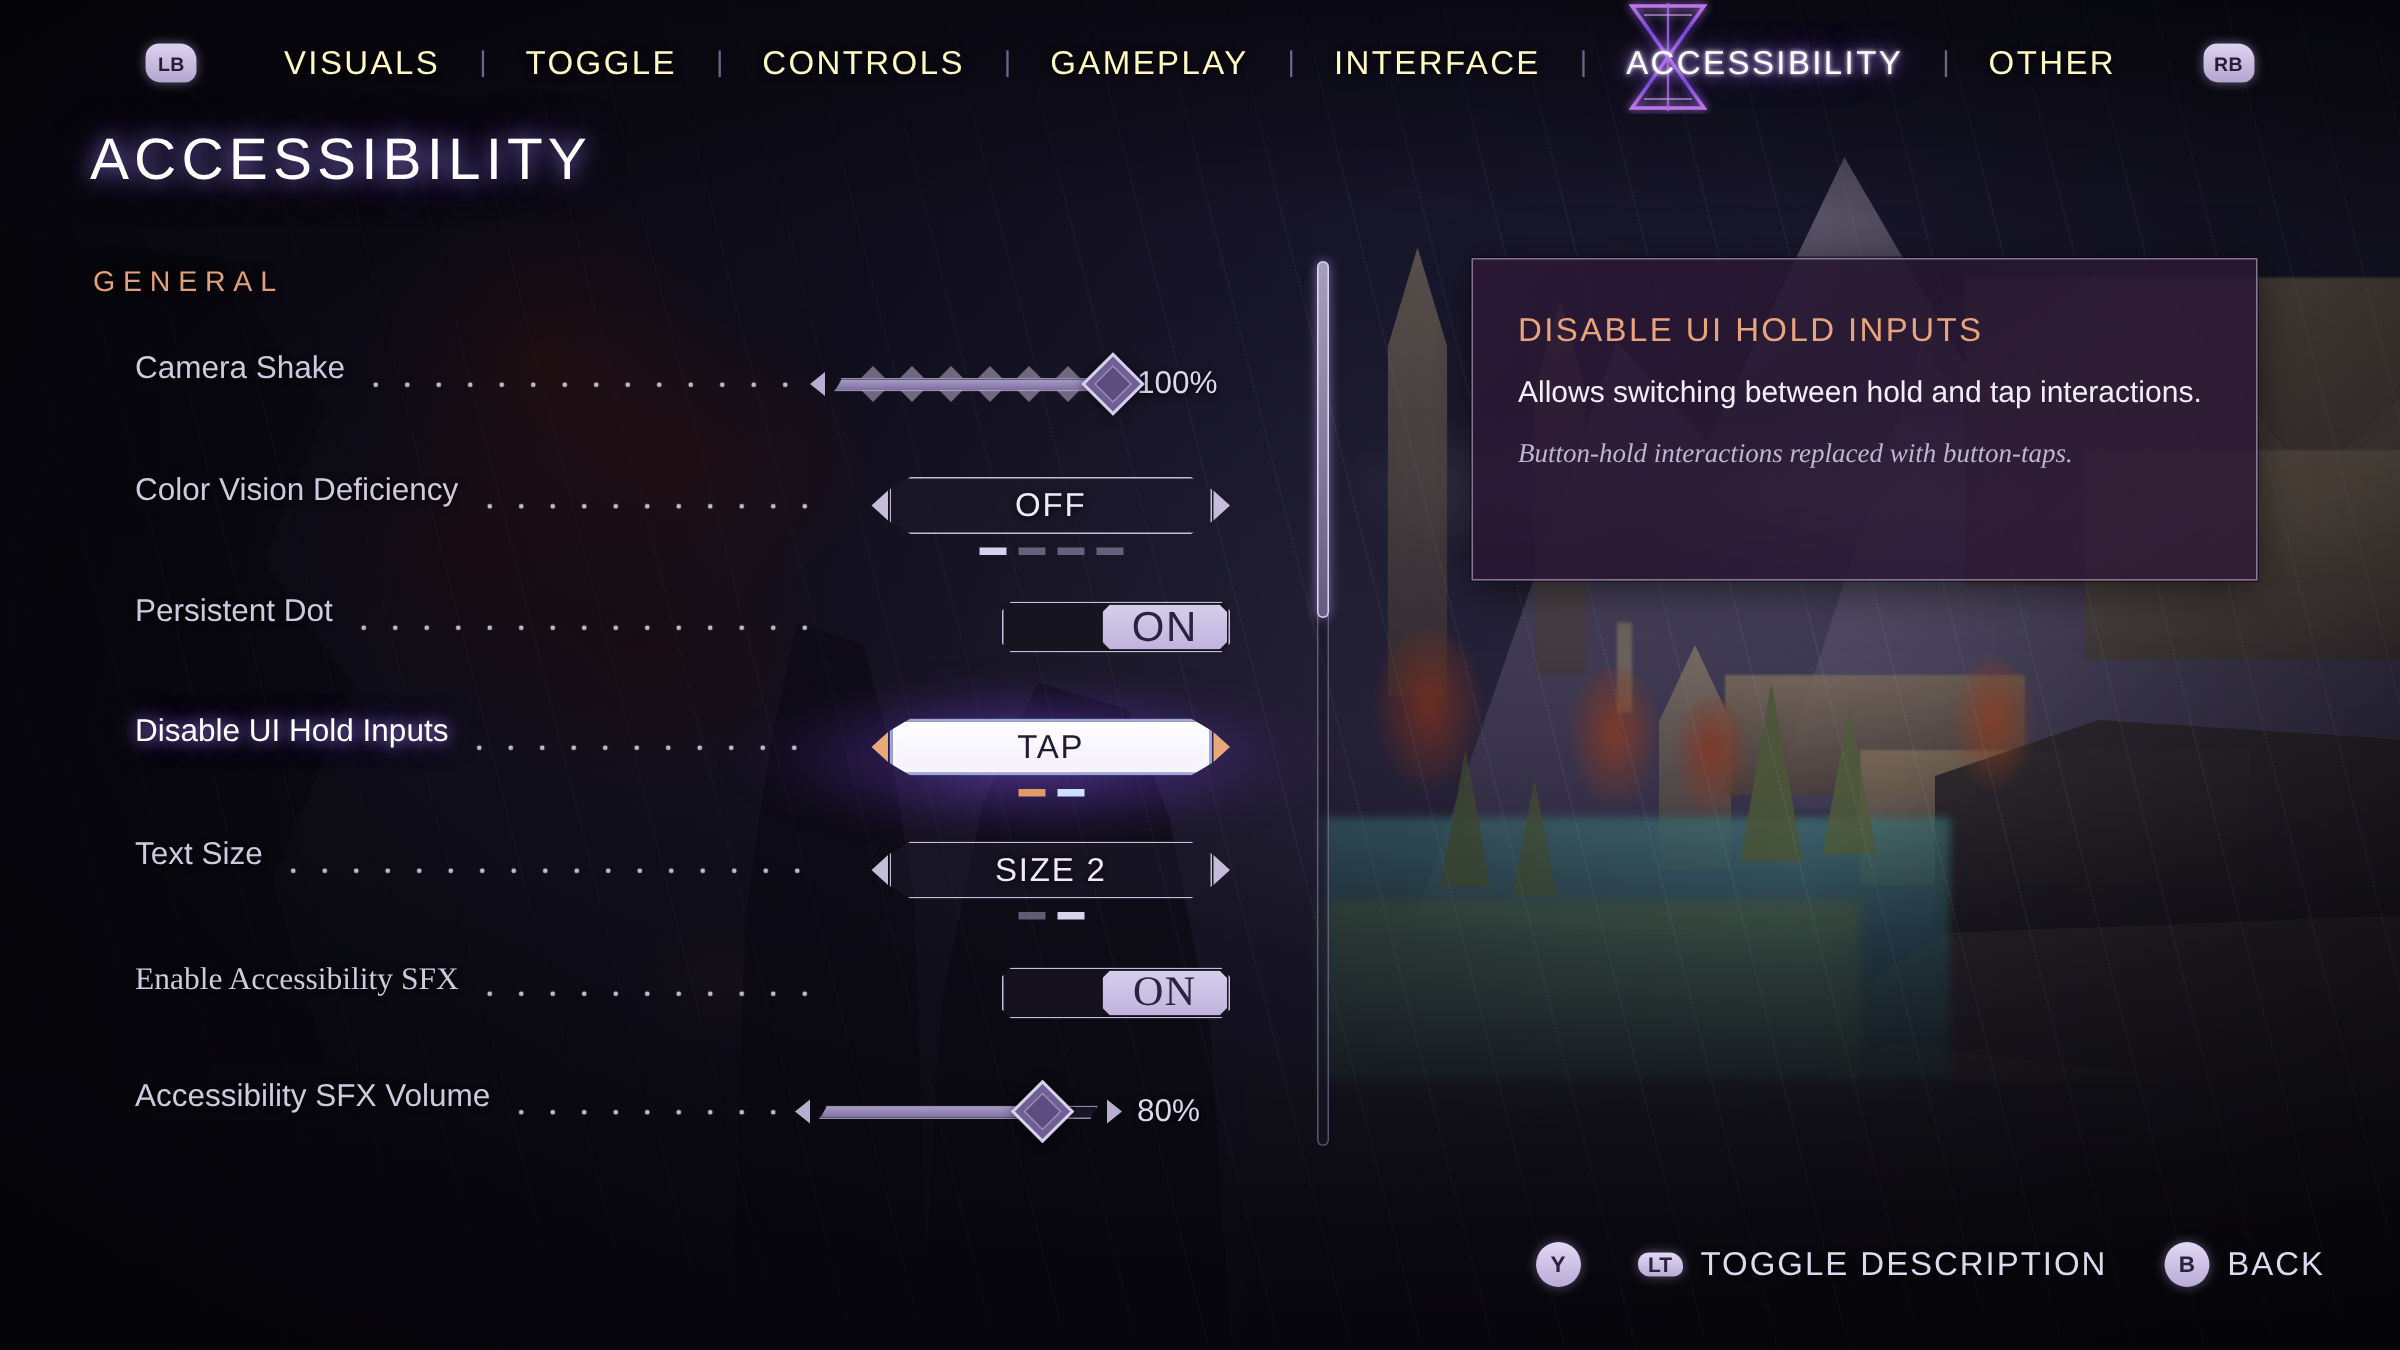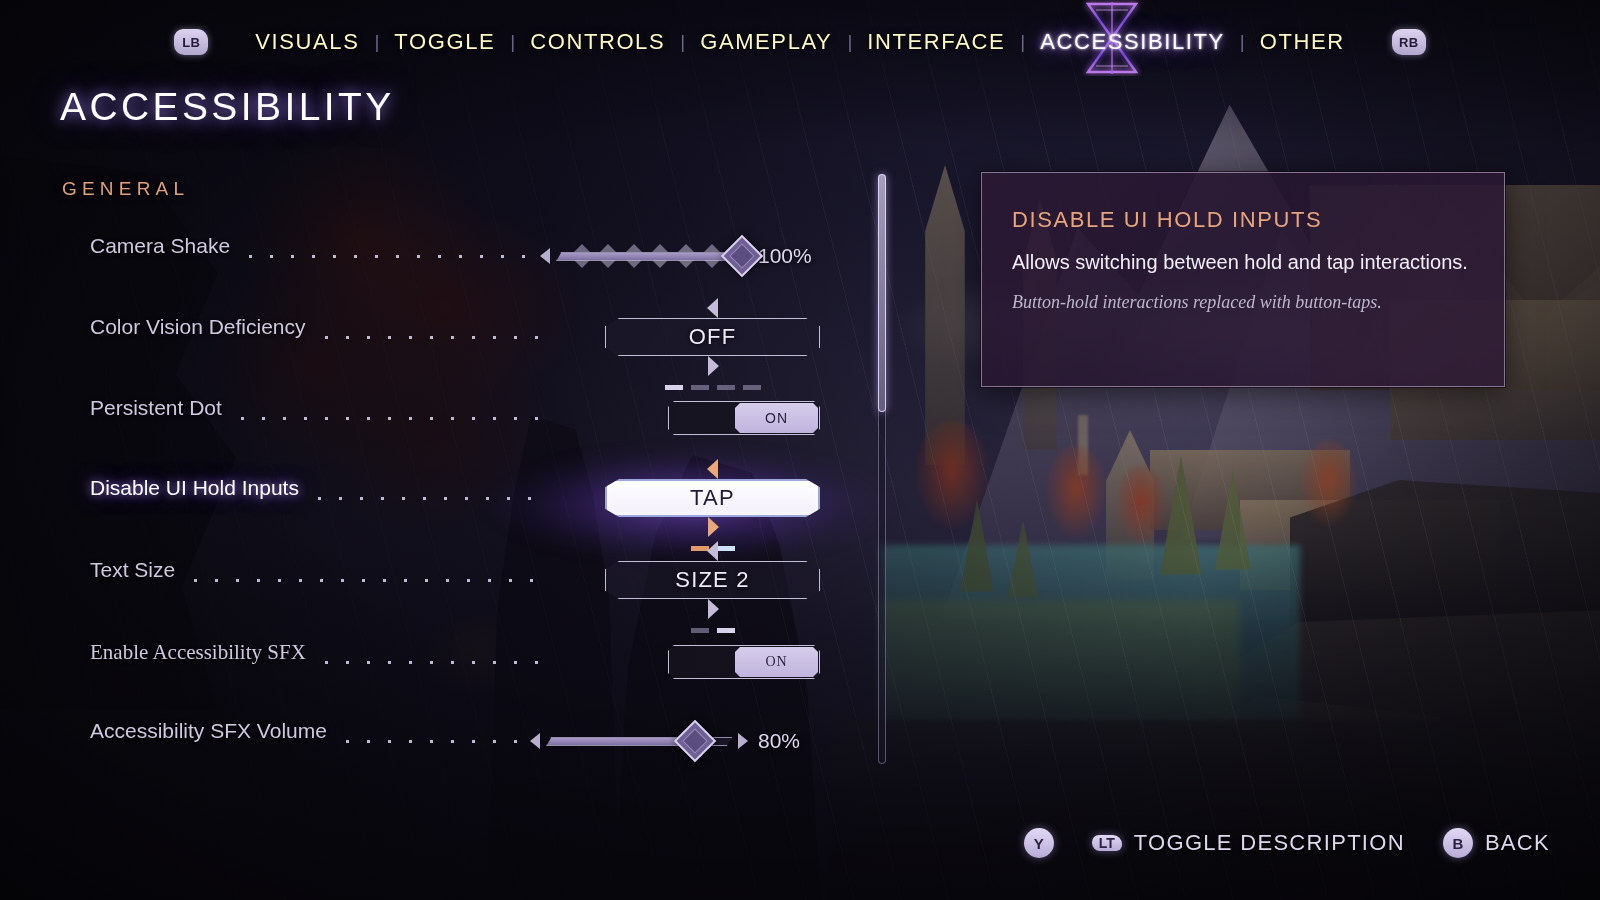--- a/index.html
+++ b/index.html
@@ -128,21 +128,21 @@
       linear-gradient(180deg, rgba(10,9,20,.88) 0%, rgba(10,9,20,.18) 16%, rgba(10,9,20,.10) 60%, rgba(6,5,10,.78) 100%);
   }
   .vig {
     position:absolute; inset:0;
     background:radial-gradient(ellipse 78% 78% at 50% 46%, rgba(0,0,0,0) 40%, rgba(0,0,0,.55) 100%);
   }
 
   
   #tabbar {
     position:absolute; left:0; top:22px; width:1600px; height:40px;
-    display:flex; align-items:center; justify-content:center; gap:0;
+    display:flex; align-items:center; justify-content:center; gap:11px;
     z-index:40;
   }
   .bumper {
     display:inline-flex; align-items:center; justify-content:center;
     width:34px; height:26px;
     background:linear-gradient(180deg,#ddd3ef,#b3a6cf);
     border-radius:9px 11px 8px 10px;
     color:#241d35; font-size:13px; font-weight:bold; letter-spacing:.3px;
     box-shadow:0 0 7px rgba(190,175,230,.5);
     font-family:"Liberation Sans",sans-serif;
@@ -237,21 +237,21 @@
   .handle i {
     position:absolute; inset:4px; border:1px solid rgba(216,208,234,.5);
     background:#5c4d80; display:block;
   }
   .pct {
     width:62px; text-align:left; margin-left:16px; font-size:21px; color:#ded8ee;
     text-shadow:0 1px 4px rgba(0,0,0,.9);
   }
 
   
-  .selector { position:relative; display:flex; align-items:center;flex-direction:column; }
+  .selector { position:relative; display:flex; align-items:center; }
   .selArrow {
     width:0;height:0;border-top:10px solid transparent;border-bottom:10px solid transparent; flex:none;
   }
   .selArrowL { border-right:11px solid #c4bcd8; margin-right:1px; }
   .selArrowR { border-left:11px solid #c4bcd8; margin-left:1px; }
   .selbox {
     position:relative; width:215px; height:38px;
     display:flex; align-items:center; justify-content:center;
     border:1.6px solid rgba(214,208,234,.9);
     background:rgba(30,25,44,.55);
@@ -292,21 +292,21 @@
     border:1.6px solid rgba(212,206,232,.92);
     background:rgba(22,19,32,.82);
     border-radius:3px;
     clip-path:polygon(0 6px, 6px 0, calc(100% - 6px) 0, 100% 6px, 100% calc(100% - 6px), calc(100% - 6px) 100%, 6px 100%, 0 calc(100% - 6px));
     display:flex; align-items:center;
   }
   .knob {
     position:absolute; top:1px; height:30px; width:83px;
     background:linear-gradient(180deg,#d6cdeb,#c0b4dd);
     display:flex; align-items:center; justify-content:center;
-    font-size:14px; color:#2a2340; letter-spacing:1px;
+    font-size:28px; color:#2a2340; letter-spacing:1px;
     clip-path:polygon(0 5px, 5px 0, calc(100% - 5px) 0, 100% 5px, 100% calc(100% - 5px), calc(100% - 5px) 100%, 5px 100%, 0 calc(100% - 5px));
   }
   .knob.right { right:1px; }
 
   
   #scrollbar {
     position:absolute; left:878px; top:174px; width:8px; height:590px; z-index:40;
   }
   #scroll-track {
     position:absolute; inset:0; border:1px solid rgba(176,166,206,.45);

